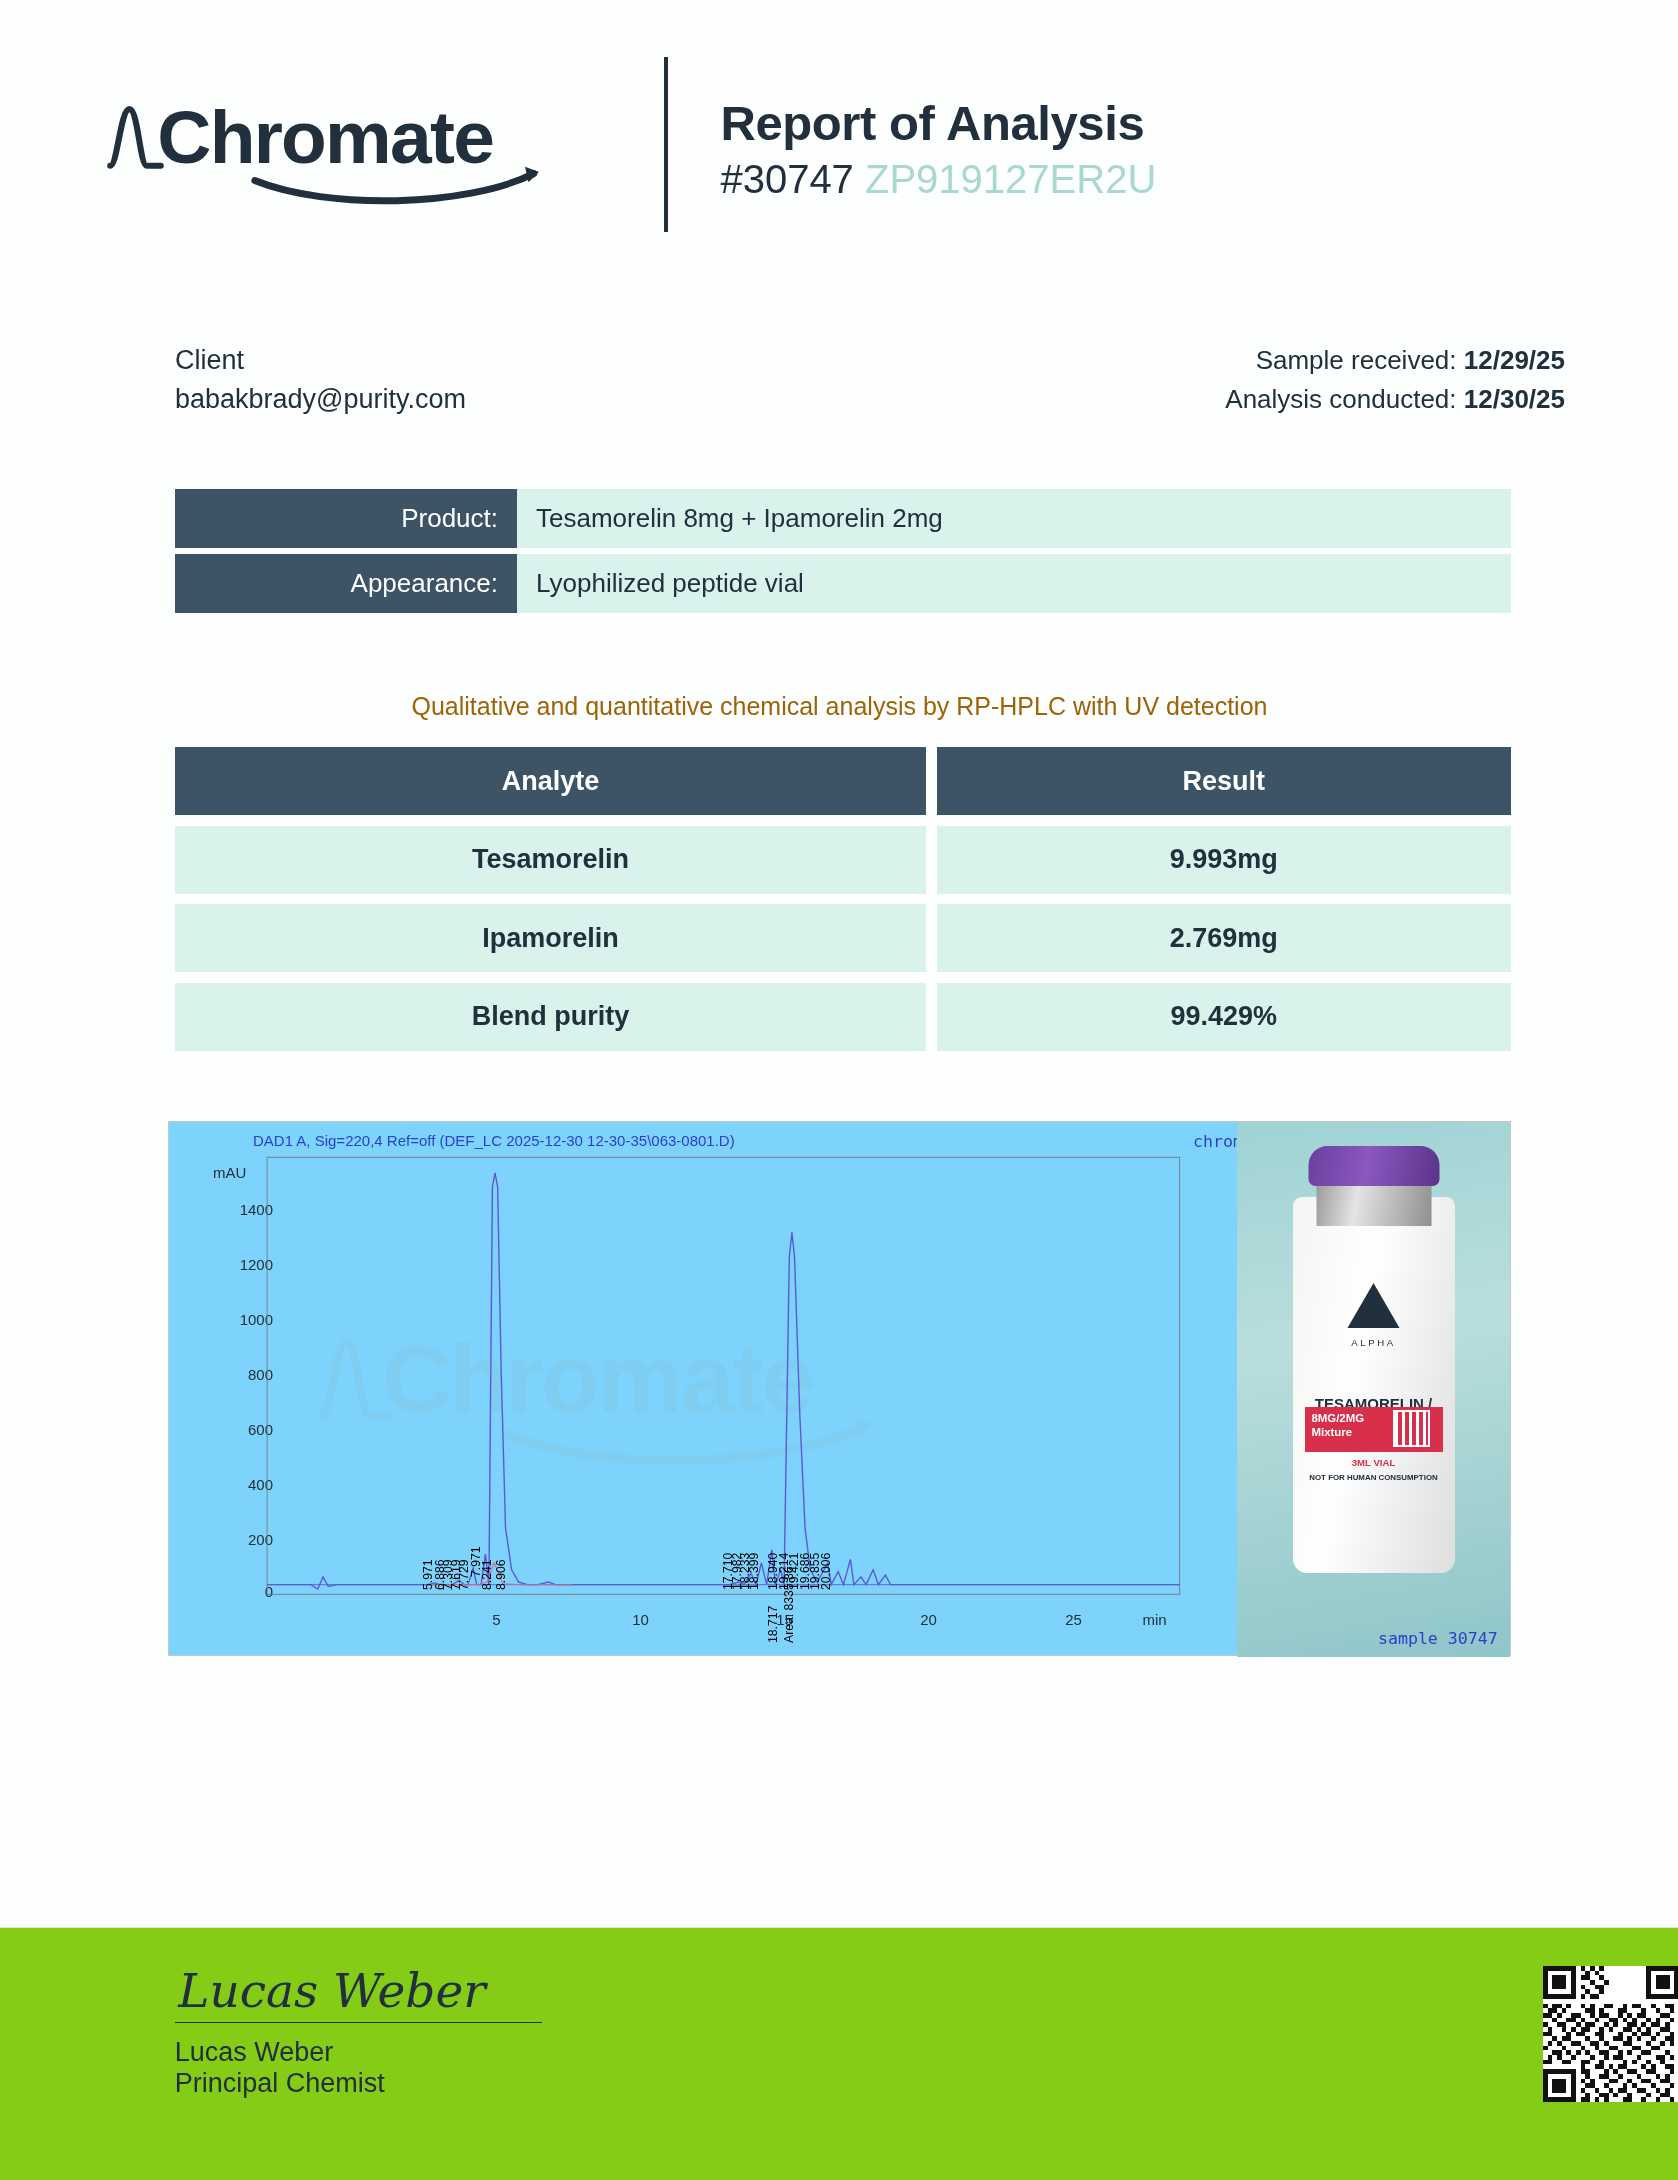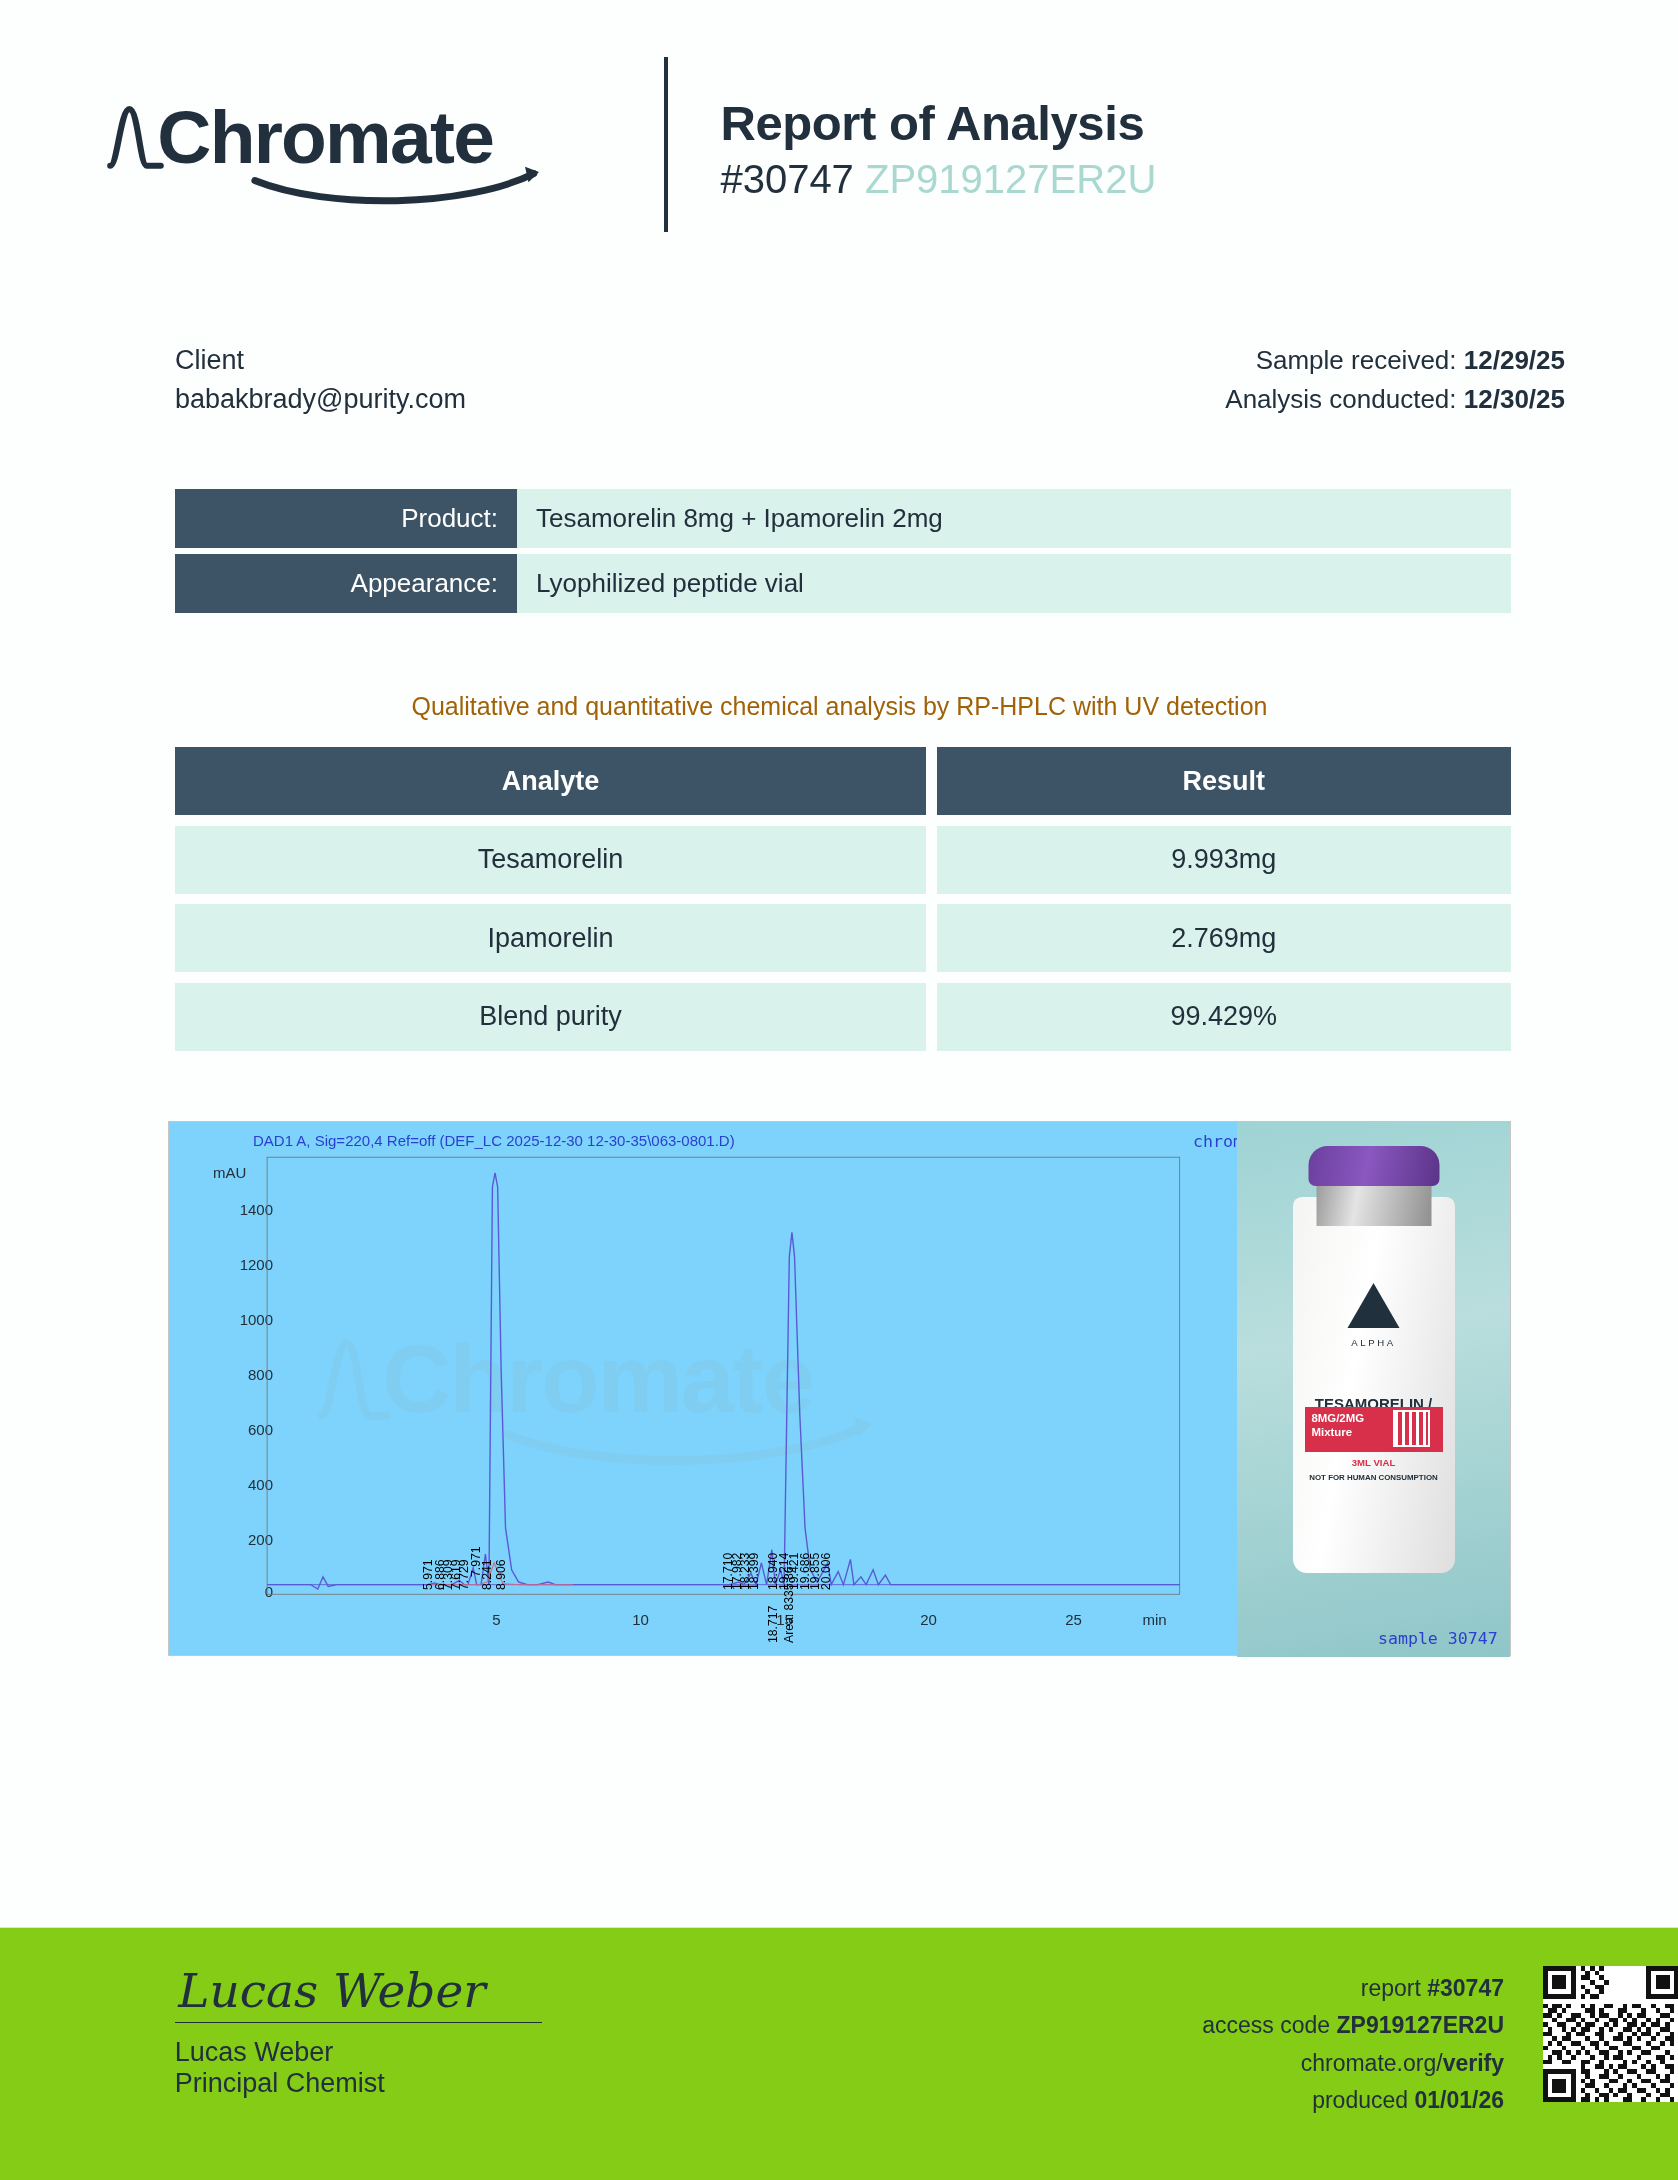--- a/index.html
+++ b/index.html
@@ -120,21 +120,21 @@
     align-items: center;
     justify-content: center;
   }
   .rhead .c1 { width: 751px; }
   .rhead .c2 { flex: 1; margin-left: 10.5px; }
   .rrow { display: flex; height: 68px; margin-top: 10.5px; }
   .rrow .c1, .rrow .c2 {
     background: #d9f2ec;
     color: #21303c;
     font-size: 27px;
-    font-weight: normal;
+    font-weight: bold;
     display: flex;
     align-items: center;
     justify-content: center;
   }
   .rrow .c1 { width: 751px; }
   .rrow .c2 { flex: 1; margin-left: 10.5px; }
 
   
   .chrom-wrap {
     position: relative;
@@ -515,37 +515,20 @@
       <div class="vial-sample">sample 30747</div>
     </div>
   </div>
 
   <div class="footer">
     <div class="sig-block">
       <div class="sig-script">Lucas Weber</div>
       <div class="sig-line"></div>
       <div class="sig-name">Lucas Weber</div>
       <div class="sig-role">Principal Chemist</div>
-    </div>
-    <div class="foot-right">
-      <div>
-        <span>report</span>
-        <b>#30747</b>
-      </div>
-      <div>
-        <span>access code</span>
-        <b>ZP919127ER2U</b>
-      </div>
-      <div>
-        <span>chromate.org/</span><b>verify</b>
-      </div>
-      <div>
-        <span>produced</span>
-        <b>01/01/26</b>
-      </div>
     </div>
     <svg class="qr" viewBox="0 0 29 29" shape-rendering="crispEdges">
       <rect width="29" height="29" fill="#fff"></rect>
       <g fill="#111">
         <rect x="0" y="0" width="7" height="1"></rect>
           <rect x="0" y="6" width="7" height="1"></rect>
         <rect x="0" y="0" width="1" height="7"></rect>
           <rect x="6" y="0" width="1" height="7"></rect>
         <rect x="2" y="2" width="3" height="3"></rect>
         <rect x="22" y="0" width="7" height="1"></rect>

